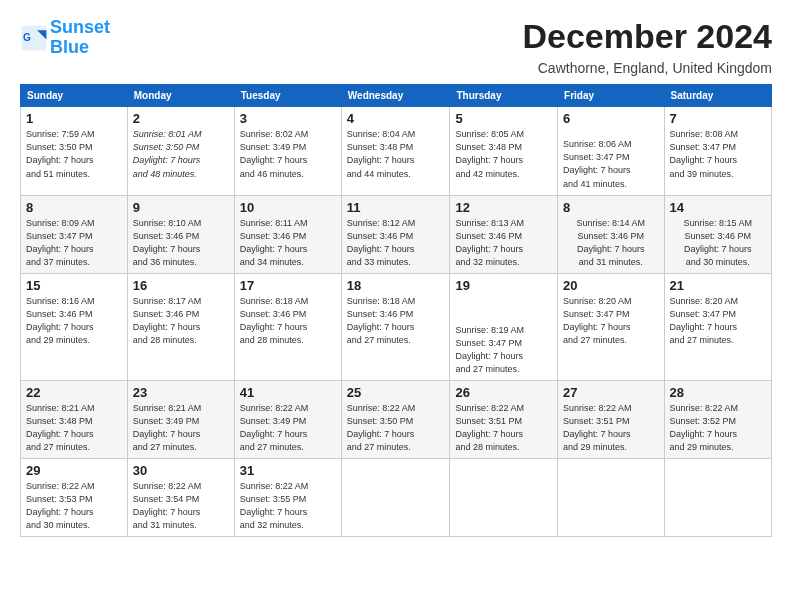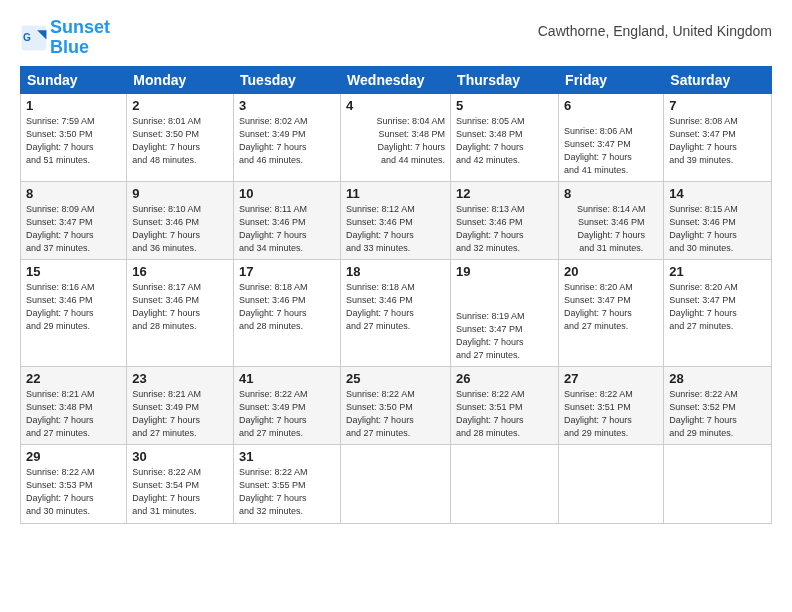--- a/index.html
+++ b/index.html
@@ -55,21 +55,21 @@
     .calendar {
       width: 100%;
       border-collapse: collapse;
       font-size: 9.5px;
     }
     .calendar th {
       background: #1565c0;
       color: #fff;
       text-align: left;
       padding: 5px 6px;
-      font-size: 14px;
+      font-size: 10px;
       font-weight: bold;
       border: 1px solid #1565c0;
       margin-top: 44px;
     }
     .calendar td {
       border: 1px solid #ccc;
       vertical-align: top;
       padding: 4px 5px;
       width: 113px;
       min-height: 80px;
@@ -106,20 +106,21 @@
         <polygon points="22,8 34,8 34,20" fill="#1565c0"></polygon>
       </svg>
       <div>
         <div class="logo-text">
           <span>Sunset</span><br>
           <span style="color:#2196f3;">Blue</span>
         </div>
       </div>
     </div>
     <div class="title-block">
+      <div class="month-title">December 2024</div>
       <div class="subtitle">Cawthorne, England, United Kingdom</div>
     </div>
   </div>
 
   <table class="calendar">
     <thead>
       <tr>
         <th>Sunday</th>
         <th>Monday</th>
         <th>Tuesday</th>
@@ -133,35 +134,35 @@
     <tr>
           <td>
             <span class="day-num">1</span>
             <div class="day-info" style="white-space: pre-line;">Sunrise: 7:59 AM
 Sunset: 3:50 PM
 Daylight: 7 hours
 and 51 minutes.</div>
           </td>
           <td>
             <span class="day-num">2</span>
-            <div class="day-info" style="white-space: pre-line;">Sunrise: 8:01 AM
+            <div class="day-info" style="white-space: pre-line; font-style: italic;">Sunrise: 8:01 AM
 Sunset: 3:50 PM
 Daylight: 7 hours
 and 48 minutes.</div>
           </td>
           <td>
             <span class="day-num">3</span>
             <div class="day-info" style="white-space: pre-line;">Sunrise: 8:02 AM
 Sunset: 3:49 PM
 Daylight: 7 hours
 and 46 minutes.</div>
           </td>
           <td>
             <span class="day-num">4</span>
-            <div class="day-info" style="white-space: pre-line; text-align: right;">Sunrise: 8:04 AM
+            <div class="day-info" style="white-space: pre-line;">Sunrise: 8:04 AM
 Sunset: 3:48 PM
 Daylight: 7 hours
 and 44 minutes.</div>
           </td>
           <td>
             <span class="day-num">5</span>
             <div class="day-info" style="white-space: pre-line;">Sunrise: 8:05 AM
 Sunset: 3:48 PM
 Daylight: 7 hours
 and 42 minutes.</div>
@@ -219,21 +220,21 @@
           </td>
           <td>
             <span class="day-num">8</span>
             <div class="day-info" style="white-space: pre-line; text-align: center;">Sunrise: 8:14 AM
 Sunset: 3:46 PM
 Daylight: 7 hours
 and 31 minutes.</div>
           </td>
           <td>
             <span class="day-num">14</span>
-            <div class="day-info" style="white-space: pre-line;">Sunrise: 8:15 AM
+            <div class="day-info" style="white-space: pre-line; text-align: center;">Sunrise: 8:15 AM
 Sunset: 3:46 PM
 Daylight: 7 hours
 and 30 minutes.</div>
           </td>
         </tr>
         <tr>
           <td>
             <span class="day-num">15</span>
             <div class="day-info" style="white-space: pre-line;">Sunrise: 8:16 AM
 Sunset: 3:46 PM

